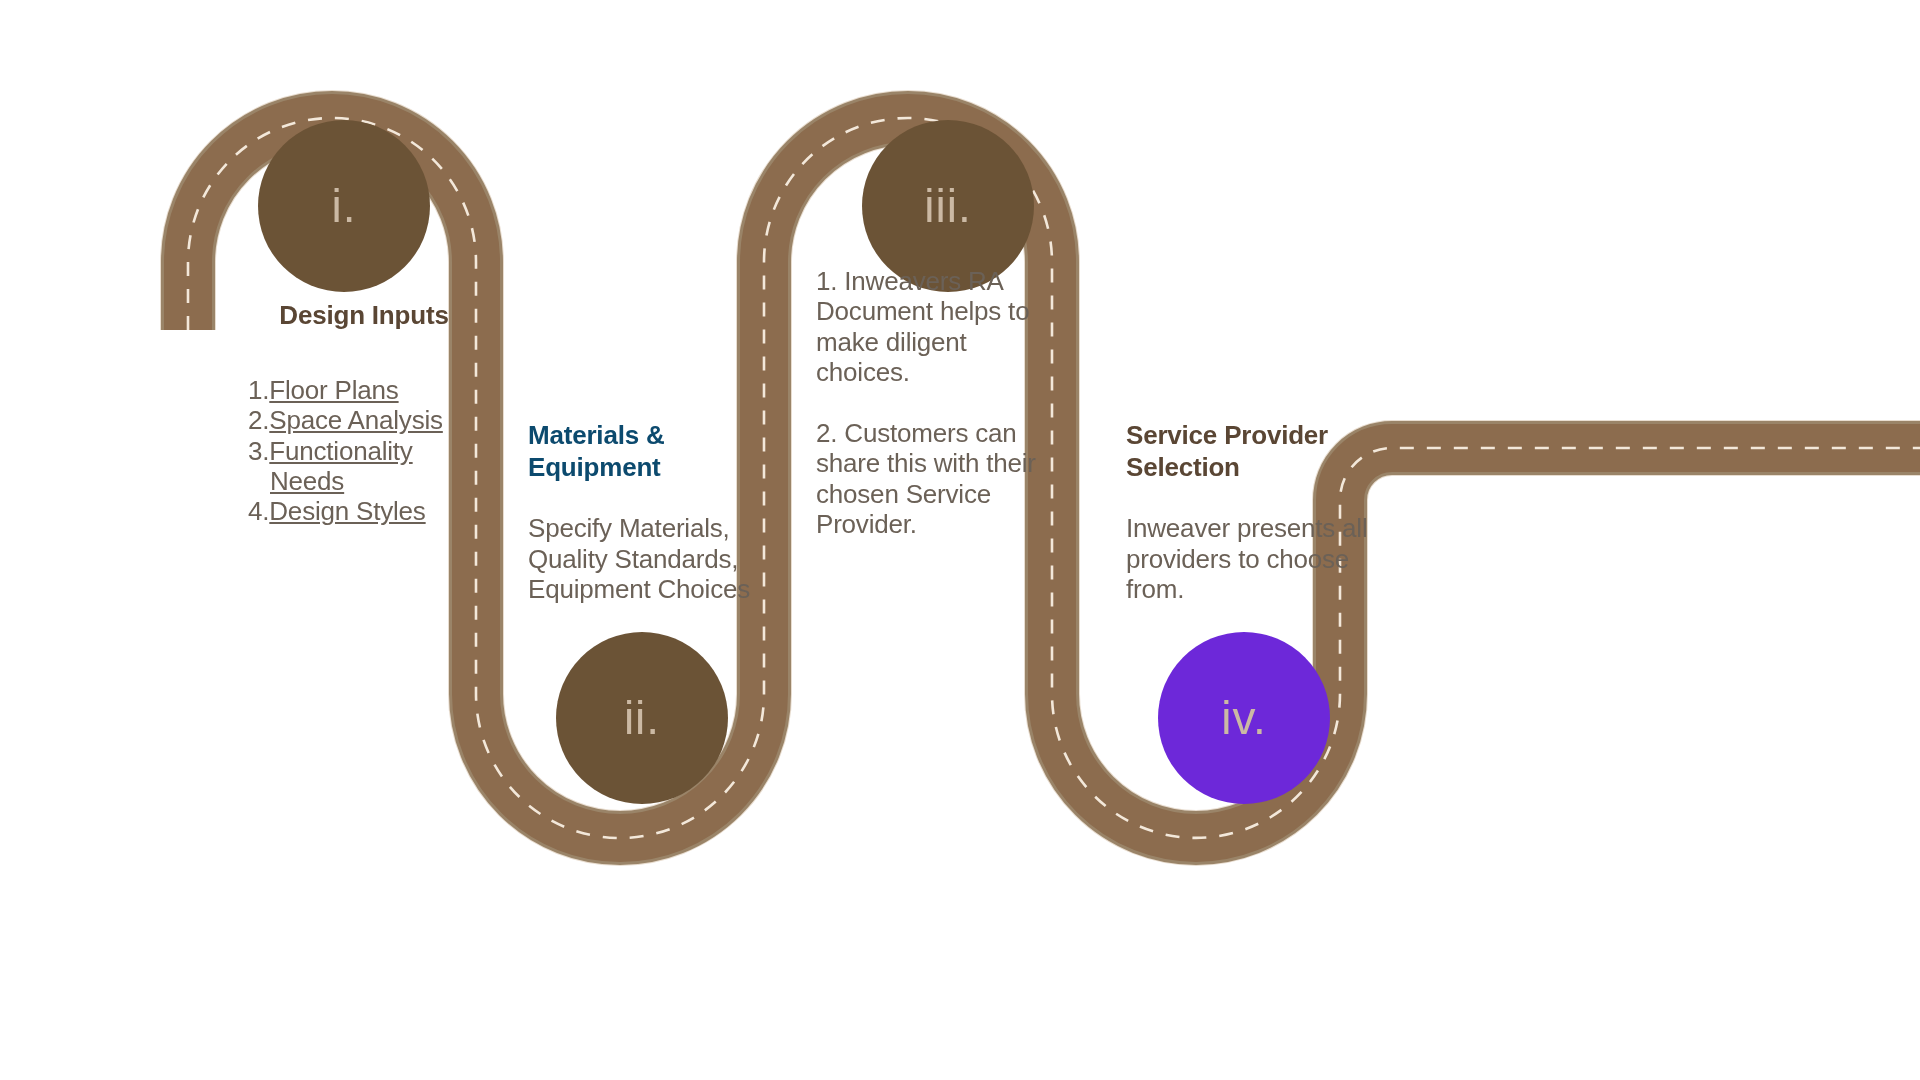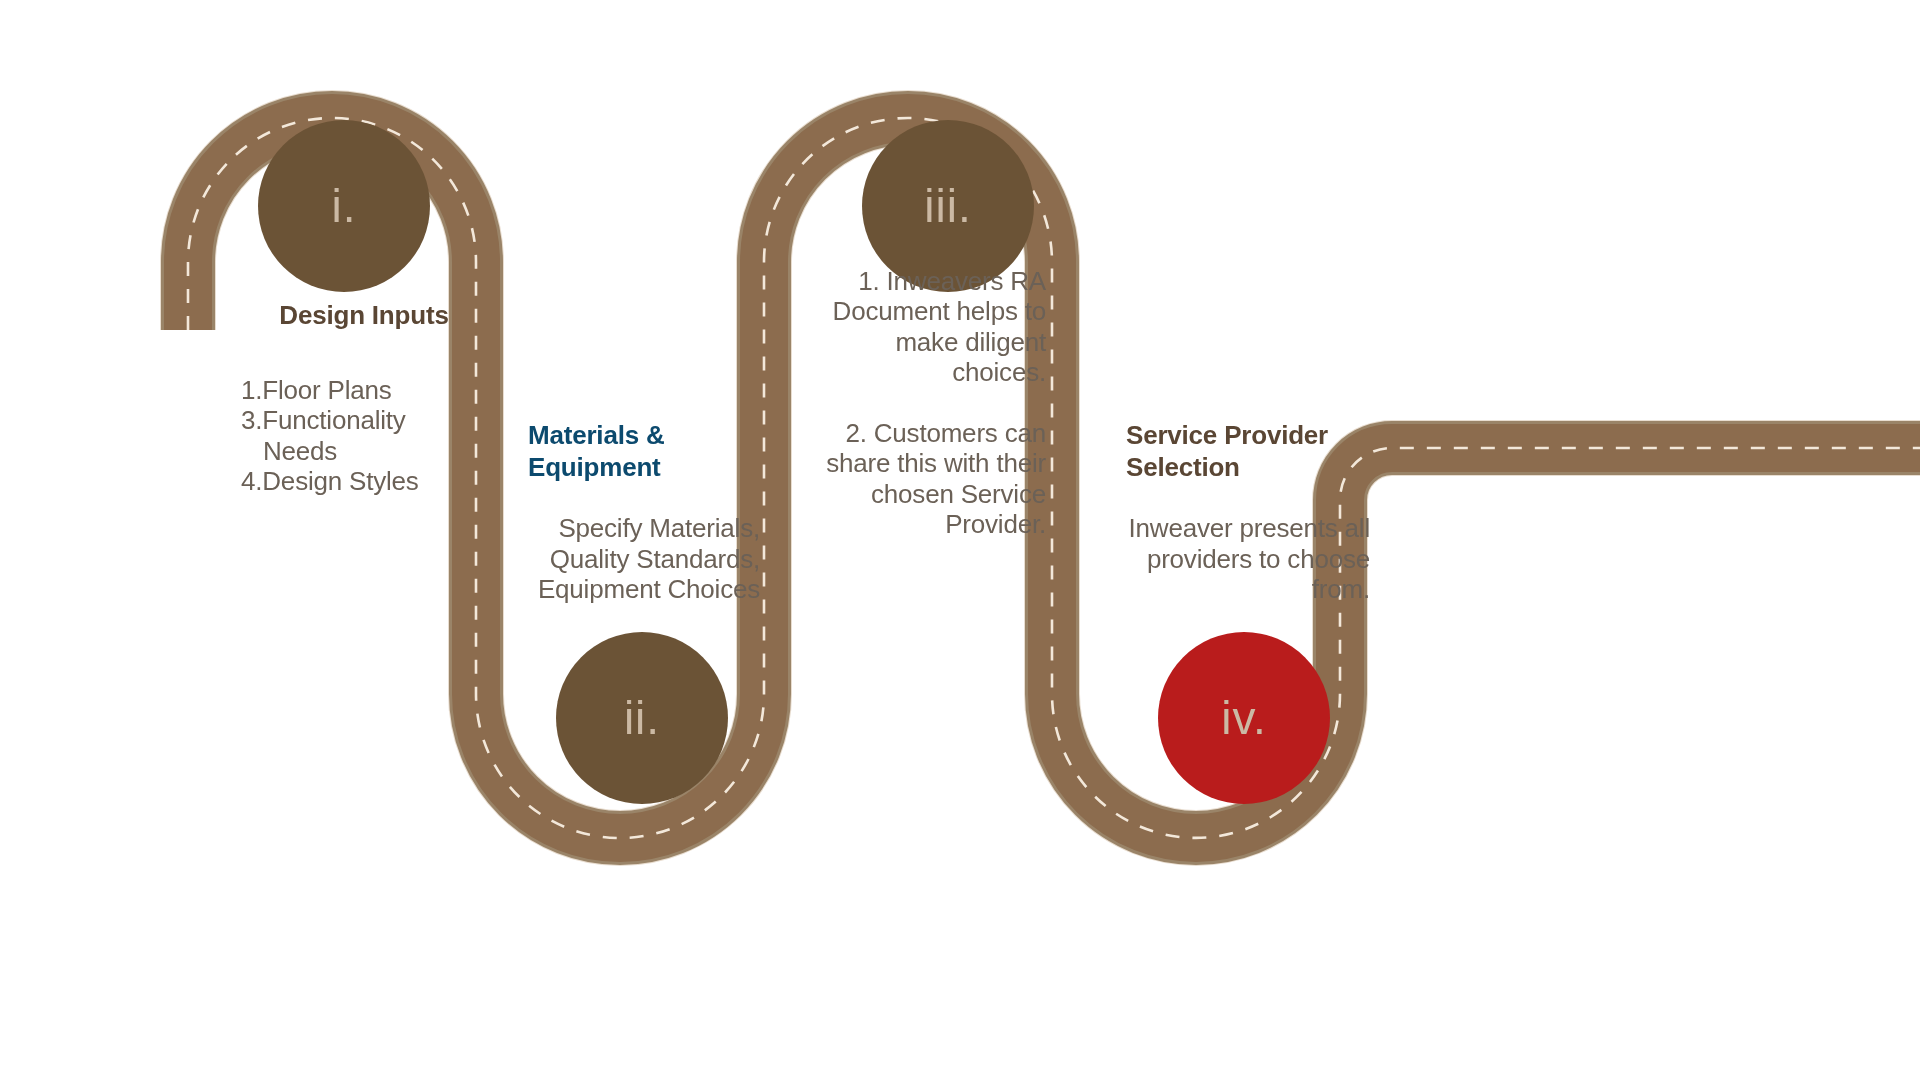--- a/index.html
+++ b/index.html
@@ -41,30 +41,30 @@
     margin:0 0 0 0;
     font-family:"Liberation Sans", sans-serif;
   }
   .block-body{
     font-size:26px;
     font-weight:400;
     line-height:1.17;
     letter-spacing:-0.2px;
     margin:0;
     font-family:"Liberation Sans", sans-serif;
-    text-align:right;
   }
   .block-body p{margin:0;}
   .block-body p.spacer-before{margin-top:1.17em;}
 
   
   ol.block-list{
-    margin:5px;
+    margin:12px;
     padding:0;
     list-style:none;
+    text-decoration:underline;
   }
   ol.block-list li{
     font-size:26px;
     line-height:1.17;
     letter-spacing:-0.2px;
     white-space:nowrap;
   }
   ol.block-list li .num{display:inline-block;}
   ol.block-list li .txt{display:inline;}
 
@@ -119,29 +119,32 @@
   </div>
 
   <div class="badge" id="badge-2" style="left:556px;top:632px;background:#6b5336;">
     <span class="badge-label" style="color:#cbb9a4;">ii.</span>
   </div>
 
   <div class="badge" id="badge-3" style="left:862px;top:120px;background:#6b5336;">
     <span class="badge-label" style="color:#cbb9a4;">iii.</span>
   </div>
 
-  <div class="badge" id="badge-4" style="left:1158px;top:632px;background:#b91c1c;">
+  <div class="badge" id="badge-4" style="left:1158px;top:632px;background:#6d28d9;">
     <span class="badge-label" style="color:#cbb9a4;">iv.</span>
   </div>
 
   <div class="block" id="block-1">
     <div class="block-heading" style="color:#5a4634;">Design Inputs</div>
     <ol class="block-list" style="color:#6b6157;">
       <li>
         <span class="num">1.</span><span class="txt">Floor Plans</span>
+      </li>
+      <li>
+        <span class="num">2.</span><span class="txt">Space Analysis</span>
       </li>
       <li>
         <span class="num">3.</span><span class="txt">Functionality</span>
         <span class="cont">Needs</span>
       </li>
       <li>
         <span class="num">4.</span><span class="txt">Design Styles</span>
       </li>
     </ol>
   </div>

